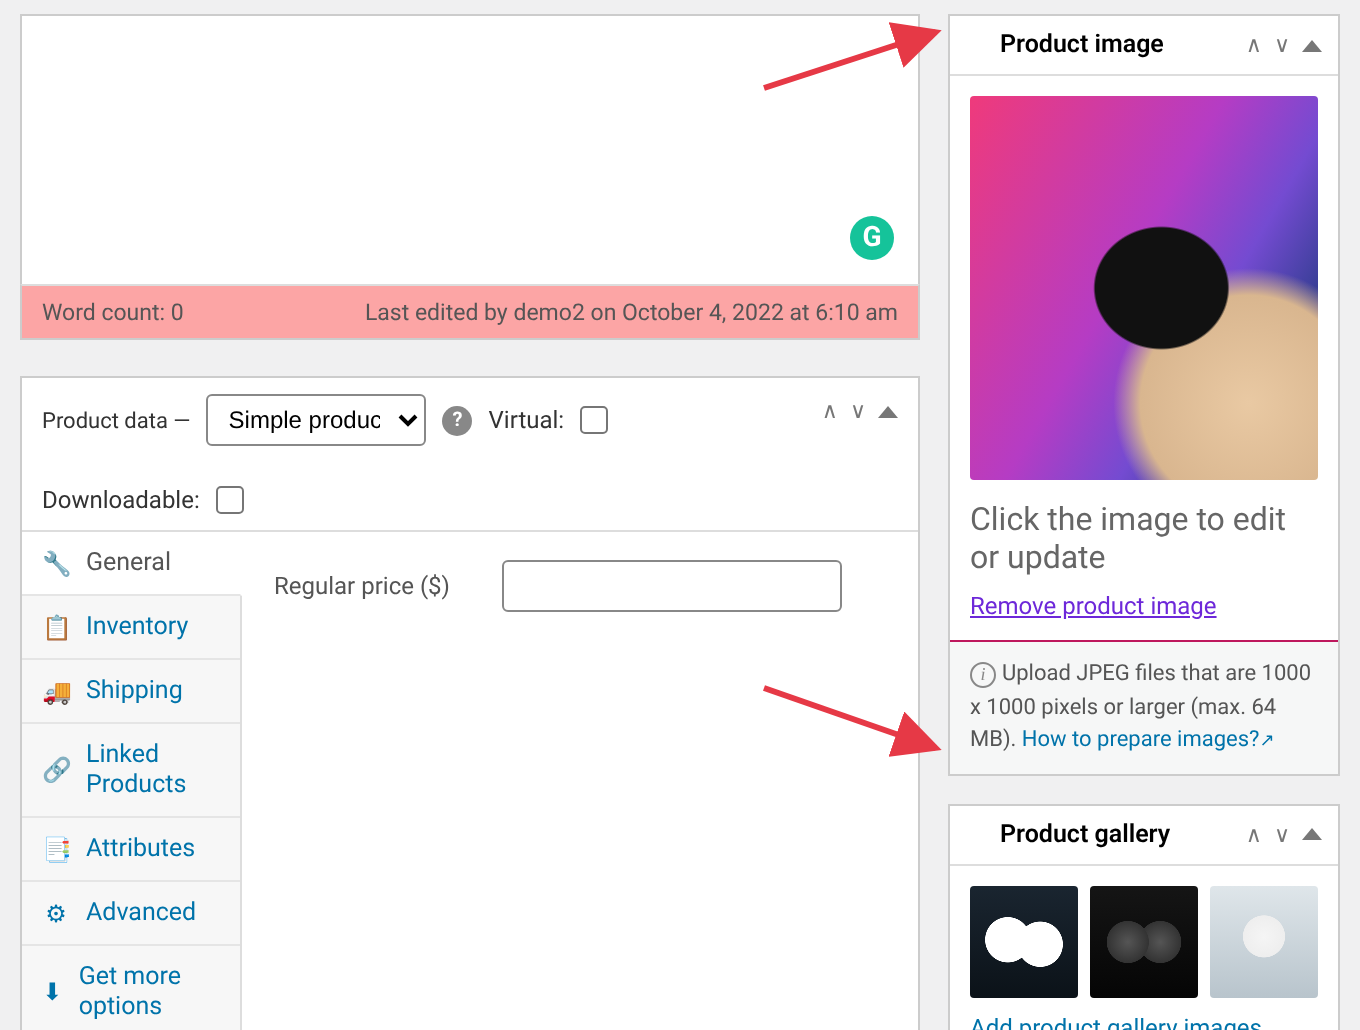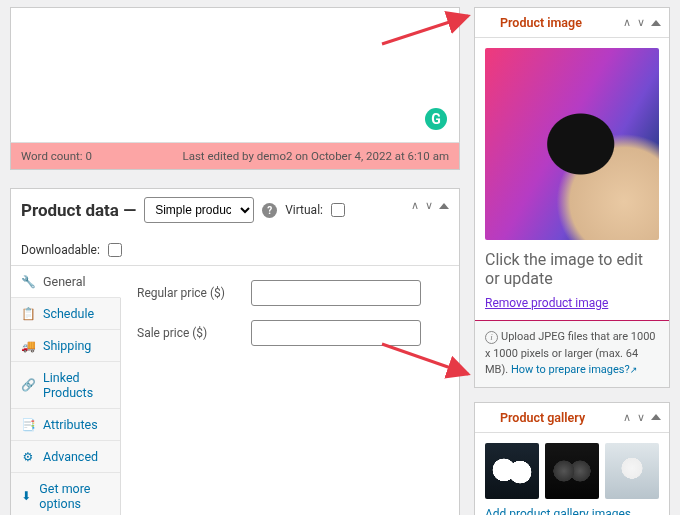--- a/index.html
+++ b/index.html
@@ -75,21 +75,21 @@
 
   .pd-header {
     display: flex;
     align-items: center;
     flex-wrap: wrap;
     gap: 8px;
     padding: 8px 10px;
     border-bottom: 1px solid #ddd;
     position: relative;
   }
-  .pd-header .title { font-weight: 700; font-size: 17px; }
+  .pd-header .title { font-weight: 400; font-size: 11px; }
   .pd-header select {
     width: 110px;
     padding: 4px 6px;
     font-size: 12px;
     border: 1px solid #888;
     border-radius: 3px;
     background: #fff;
   }
   .cblabel { font-size: 12px; color: #333; text-align: right; }
   input[type="checkbox"] { width: 14px; height: 14px; vertical-align: middle; }
@@ -131,21 +131,21 @@
     max-width: 170px;
   }
   .schedule { margin-left: 110px; color: #0073aa; text-decoration: underline; font-size: 12.5px; cursor: pointer; }
 
   .rbox { background: #fff; border: 1px solid #ccc; margin-bottom: 14px; }
   .rbox-h {
     display: flex; align-items: center; justify-content: space-between;
     padding: 7px 8px 7px 10px;
     border-bottom: 1px solid #ddd;
   }
-  .rbox-h h3 { font-size: 12.5px; font-weight: 600; color: #c2410c; padding-left: 15px; }
+  .rbox-h h3 { font-size: 12.5px; font-weight: 600; color: #000000; padding-left: 15px; }
   .rbox-b { padding: 10px; font-size: 12px; }
   .pimg {
     width: 100%; height: 192px; border-radius: 2px;
     background:
       radial-gradient(ellipse 55px 50px at 55% 50%, #111 0%, #111 60%, transparent 62%),
       radial-gradient(circle 90px at 80% 80%, #e9c9a3 0%, #d9b68f 60%, transparent 75%),
       linear-gradient(120deg, #ef3a7b 0%, #b53cc4 45%, #744bd1 65%, #3b3f99 80%, #2a2f6b 100%);
     margin-bottom: 10px;
     cursor: pointer;
   }
@@ -215,21 +215,21 @@
         </div>
       </div>
       <div class="pd-body">
         <div class="pd-tabs">
           <div class="pd-tab active">
             <span class="ticon">🔧</span>
             <span>General</span>
           </div>
           <div class="pd-tab">
             <span class="ticon">📋</span>
-            <span>Schedule</span>
+            <span>Inventory</span>
           </div>
           <div class="pd-tab">
             <span class="ticon">🚚</span>
             <span>Shipping</span>
           </div>
           <div class="pd-tab">
             <span class="ticon">🔗</span>
             <span>Linked Products</span>
           </div>
           <div class="pd-tab">
@@ -241,24 +241,20 @@
             <span>Advanced</span>
           </div>
           <div class="pd-tab">
             <span class="ticon">⬇</span>
             <span>Get more options</span>
           </div>
         </div>
         <div class="pd-fields">
           <div class="fld-row">
             <span class="lbl">Regular price ($)</span>
-            <input type="text" style="">
-          </div>
-          <div class="fld-row">
-            <span class="lbl">Sale price ($)</span>
             <input type="text" style="">
           </div>
         </div>
       </div>
     </div>
 
   </div>
 
   <div class="right-col">
 

